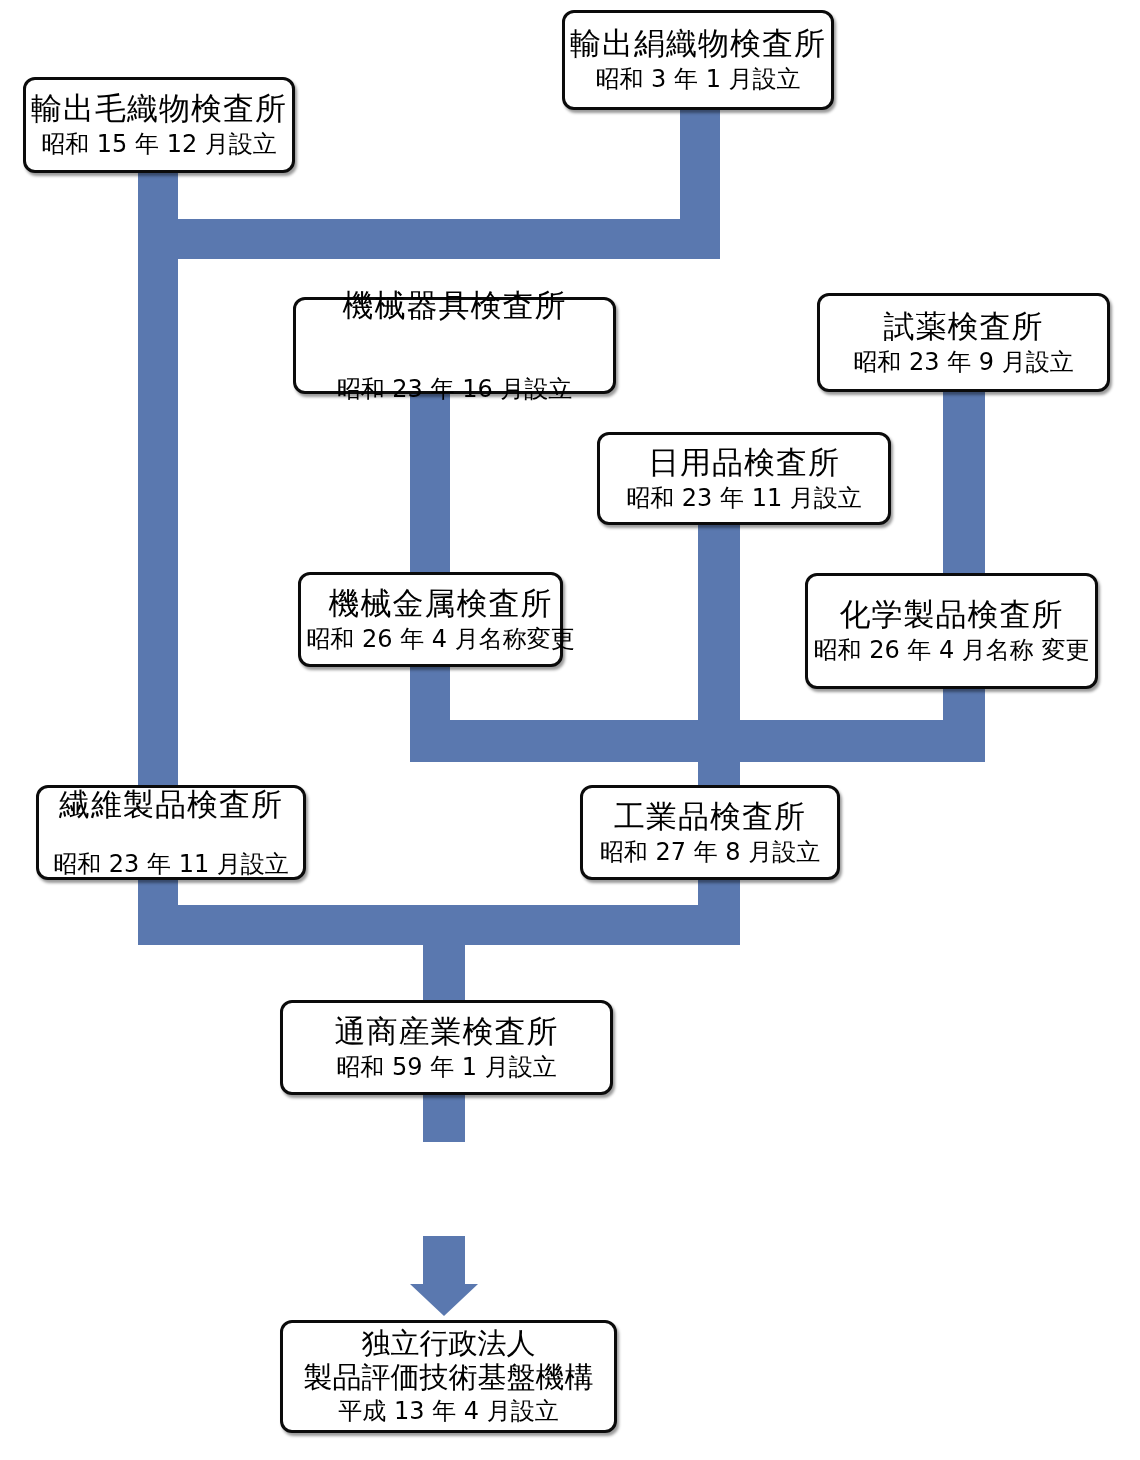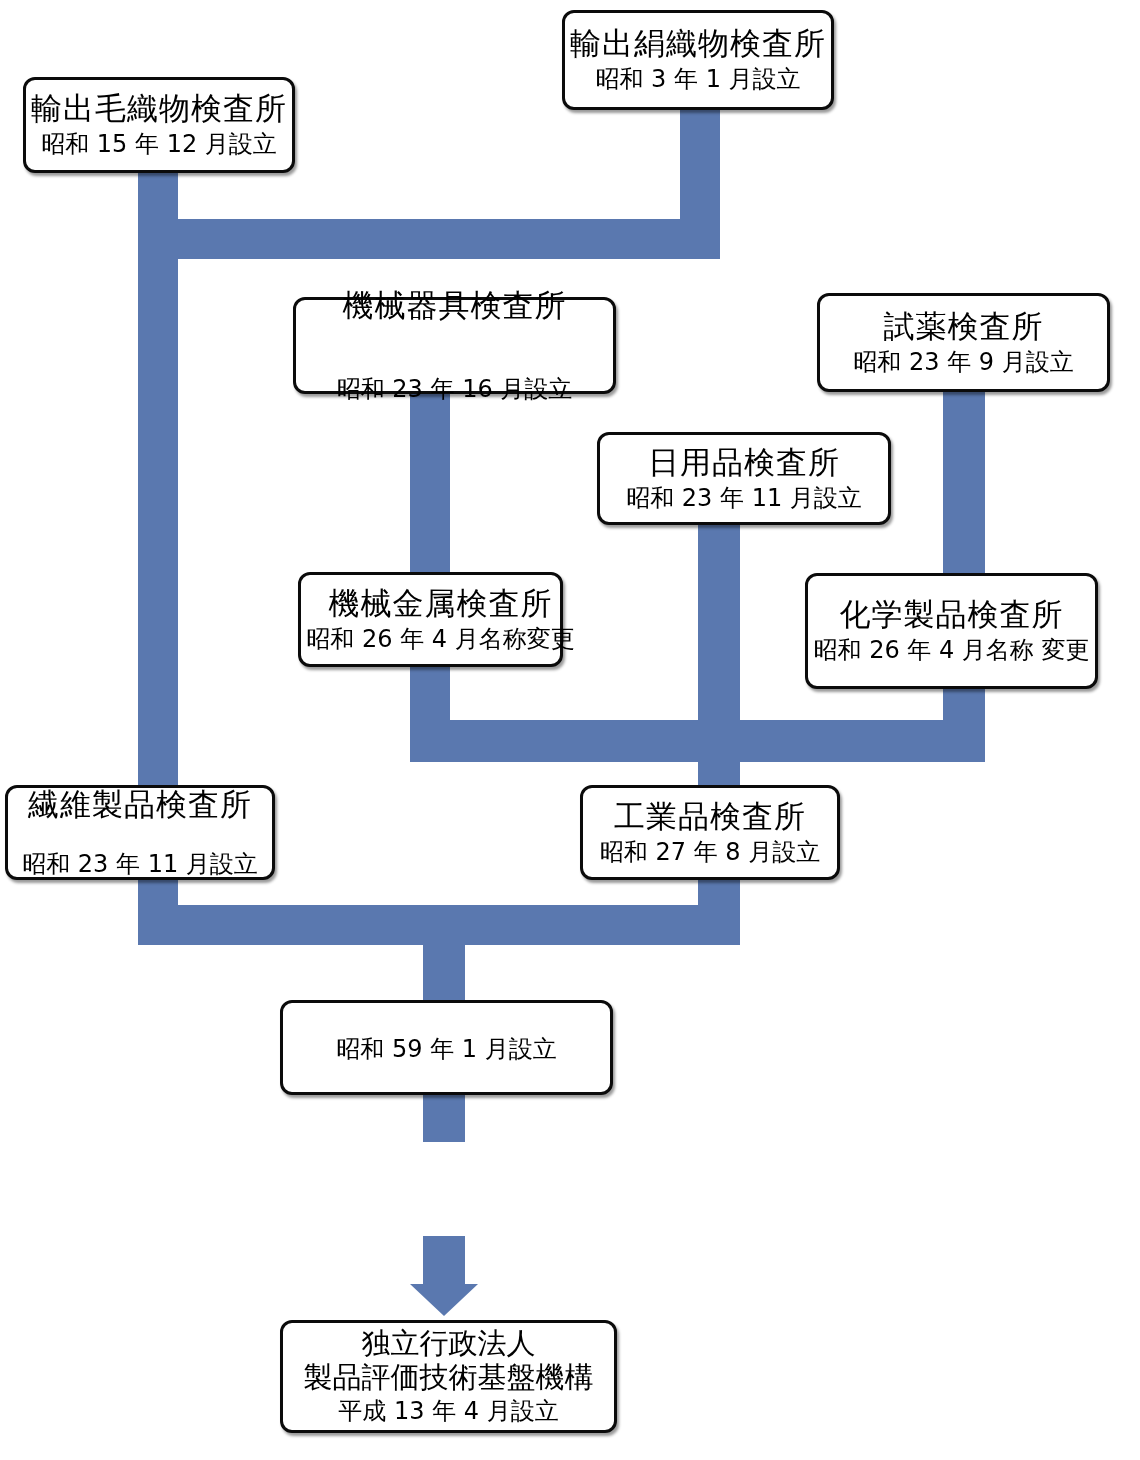--- a/index.html
+++ b/index.html
@@ -105,31 +105,32 @@
   <div class="node" style="left:298px; top:572px; width:265px; height:95px;padding-left:20px;">
     <span class="title">機械金属検査所</span>
     <span class="subtitle">昭和 26 年 4 月名称変更</span>
   </div>
 
   <div class="node" style="left:805px; top:573px; width:293px; height:116px;">
     <span class="title">化学製品検査所</span>
     <span class="subtitle">昭和 26 年 4 月名称 変更</span>
   </div>
 
-  <div class="node" style="left:5px; top:785px; width:270px; height:95px;gap:24px;">
+  <div class="node" style="left:36px; top:785px; width:270px; height:95px;gap:24px;">
     <span class="title">繊維製品検査所</span>
     <span class="subtitle">昭和 23 年 11 月設立</span>
   </div>
 
   <div class="node" style="left:580px; top:785px; width:260px; height:95px;">
     <span class="title">工業品検査所</span>
     <span class="subtitle">昭和 27 年 8 月設立</span>
   </div>
 
   <div class="node" style="left:280px; top:1000px; width:333px; height:95px;">
+    <span class="title">通商産業検査所</span>
     <span class="subtitle">昭和 59 年 1 月設立</span>
   </div>
 
 
   <div class="node" style="left:280px; top:1320px; width:337px; height:113px;">
     <span class="title tight" style="font-size:29px;">独立行政法人</span>
     <span class="title tight" style="font-size:29px;">製品評価技術基盤機構</span>
     <span class="subtitle">平成 13 年 4 月設立</span>
   </div>
 

